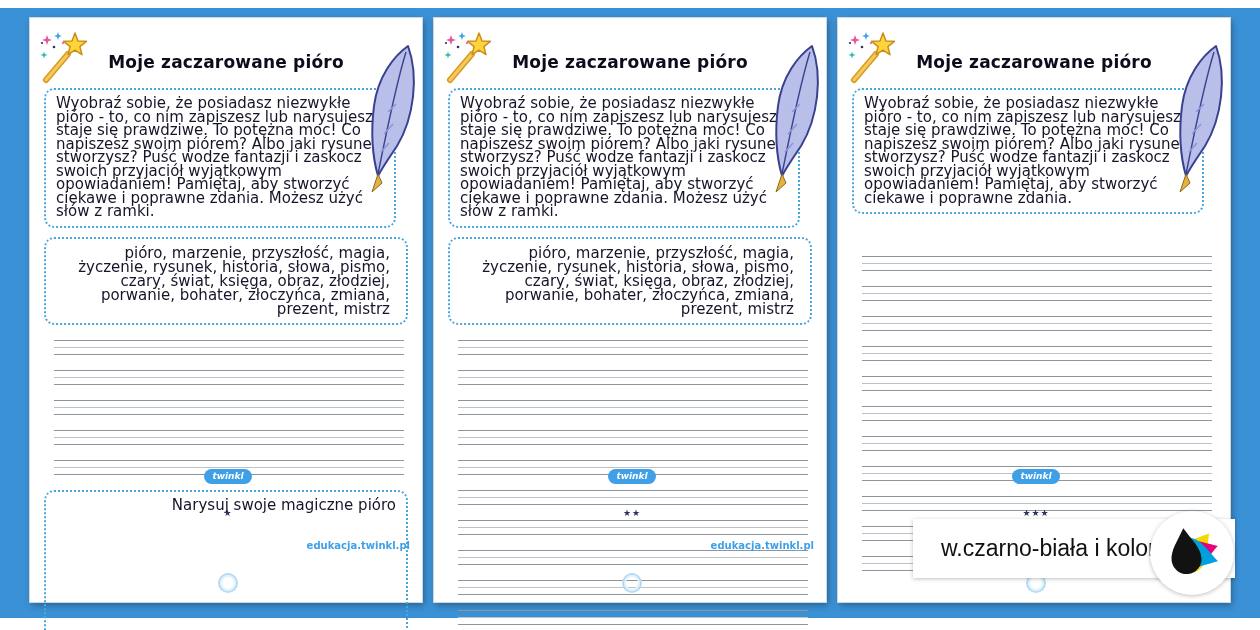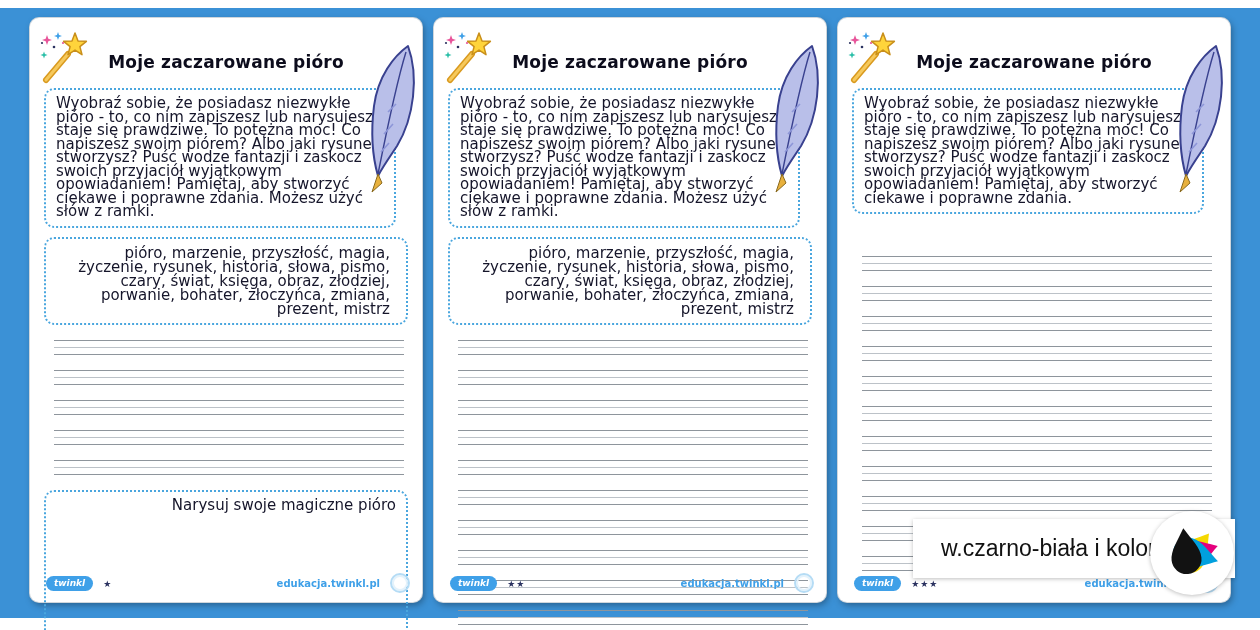--- a/index.html
+++ b/index.html
@@ -2,21 +2,21 @@
 <html lang="pl"><head>
 <meta charset="utf-8">
 <style>
   * { margin:0; padding:0; box-sizing:content-box; }
   html,body { width:1260px; height:630px; overflow:hidden; background:#ffffff;
     font-family:"DejaVu Sans", sans-serif; }
   .canvas { position:absolute; left:0; right:0; top:8px; bottom:12px; background:#3b91d6; }
 
   
   .page { position:absolute; top:18px; width:392px; height:584px; background:#ffffff;
-    box-shadow:0 0 0 1px #cfd6dc, 2px 3px 7px rgba(0,0,0,.35);border-radius:9px; }
+    box-shadow:0 0 0 1px #cfd6dc, 2px 3px 7px rgba(0,0,0,.35); }
   .p1 { left:30px; } .p2 { left:434px; } .p3 { left:838px; }
 
   .page-header { position:relative; height:70px; }
   .title { text-align:center; padding-top:34px; font-size:17px; font-weight:bold;
     color:#0c0c1c; letter-spacing:.2px; }
   .wand { position:absolute; left:8px; top:12px; }
   .feather { position:absolute; right:2px; top:24px; z-index:3; }
 
   .ibox, .wbox, .dbox { margin:0 14px; border:2px dotted #4aa6de; border-radius:10px;
     padding:7px 10px; font-size:15px; font-weight:normal; color:#15152a; line-height:13.5px; }
@@ -26,21 +26,21 @@
   .dlabel { display:inline-block; padding-left:14px; }
 
   .hw-lines { margin:15px 18px 0 24px; }
   .p3 .hw-lines { margin-top:42px; }
   .hw-group { height:13px; margin-bottom:15px; position:relative;
     border-top:1px solid #8e959c; border-bottom:1px solid #8e959c; }
   .hw-group::after { content:""; position:absolute; left:0; right:0; top:6px;
     border-top:1px solid #bcc2c8; }
 
   .pfooter { position:absolute; left:16px; right:12px; bottom:9px; display:flex;
-    align-items:center; gap:10px; }
+    align-items:center; gap:22px;flex-direction:column; }
   .tw-logo { display:inline-block; background:#3fa0e8; color:#fff; font-weight:bold;
     font-style:italic; font-size:9px; line-height:15px; padding:0 8px; border-radius:8px; }
   .stars { color:#2b3260; font-size:9px; letter-spacing:1px; padding-top:2px; }
   .site { margin-left:auto; color:#3fa0e8; font-size:10px; font-weight:bold; }
   .stamp { width:16px; height:16px; border-radius:50%; border:2px solid #b5dcf5;
     display:inline-block; box-shadow:inset 0 0 0 2px #e4f2fb; }
 
   
   .version-badge { position:absolute; left:913px; top:519px; width:322px; height:59px;
     background:#ffffff; box-shadow:0 1px 4px rgba(0,0,0,.25); }

